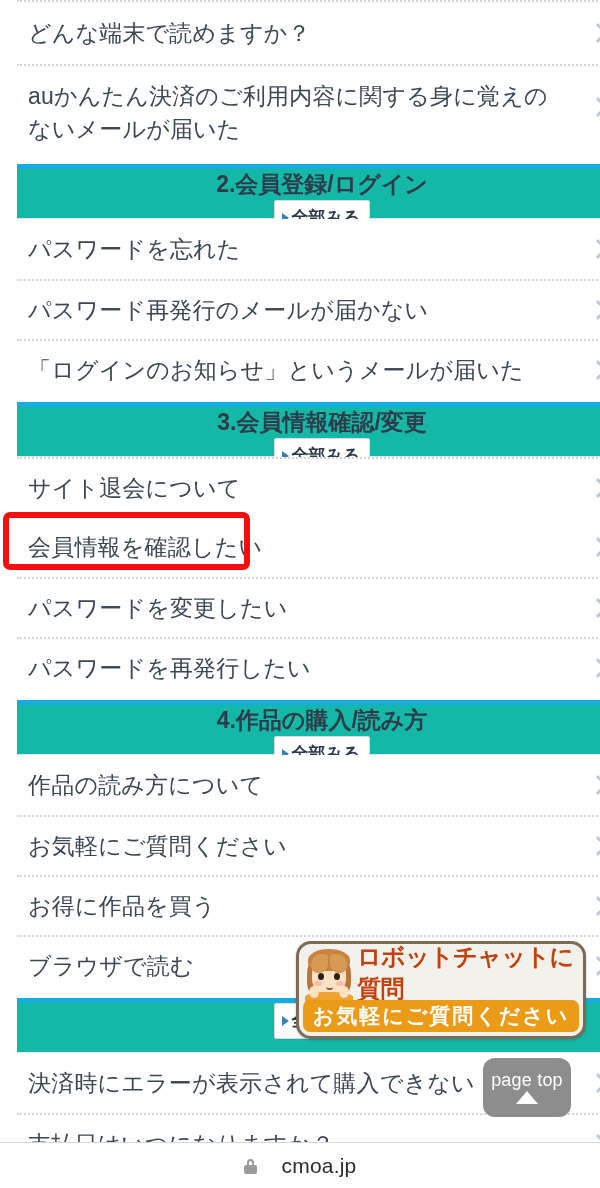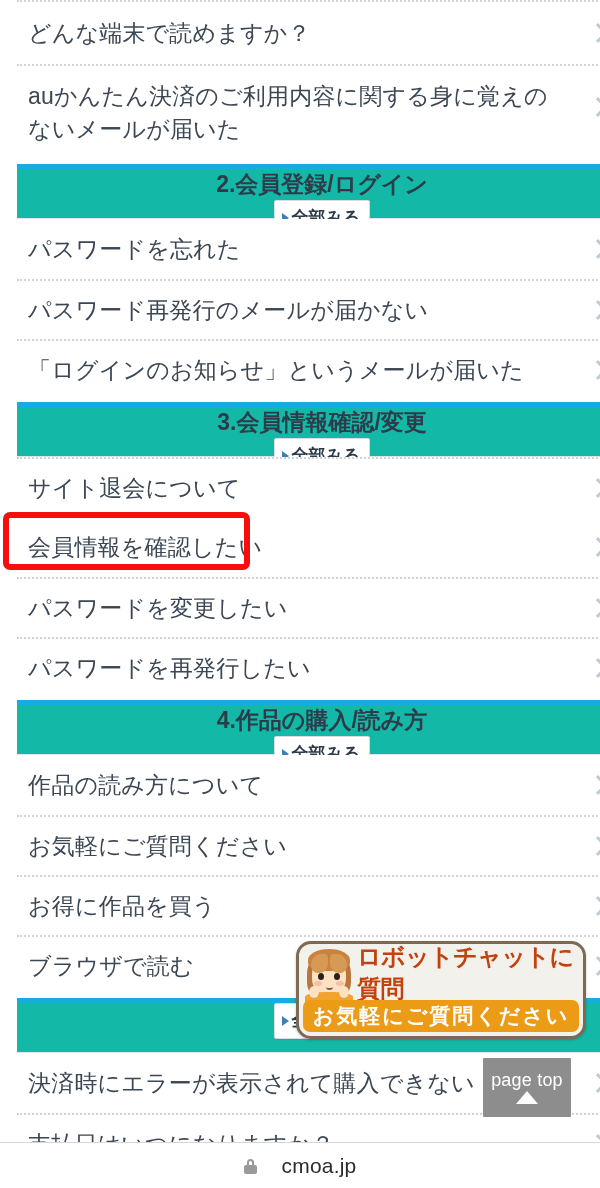--- a/index.html
+++ b/index.html
@@ -234,21 +234,21 @@
   .av-hand-r { position:absolute; left:40px; top:42px; width:10px; height:12px; background:#fce2c2; border-radius:50%; }
 
   
   #page-top {
     position: absolute;
     left: 483px;
     top: 1058px;
     width: 88px;
     height: 59px;
     background: #8d8d8d;
-    border-radius: 1px;
+    border-radius: 12px;
     z-index: 25;
     cursor: pointer;
     display: flex;
     flex-direction: column;
     align-items: center;
     justify-content: center;
     gap: 2px;
   }
   #page-top .pt-label {
     font-size: 18px;

